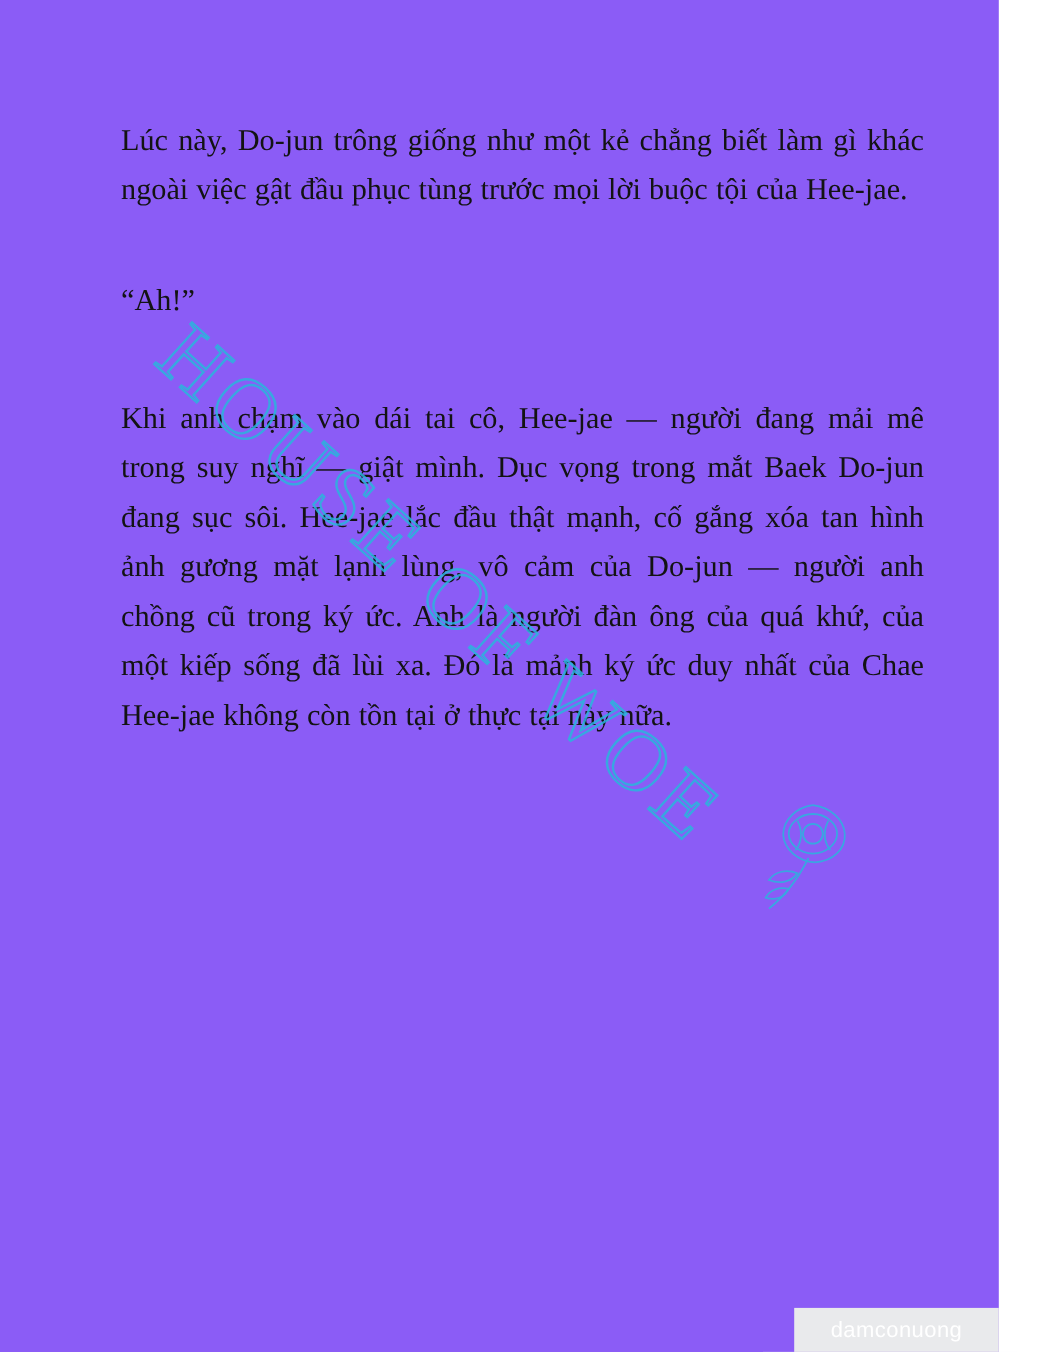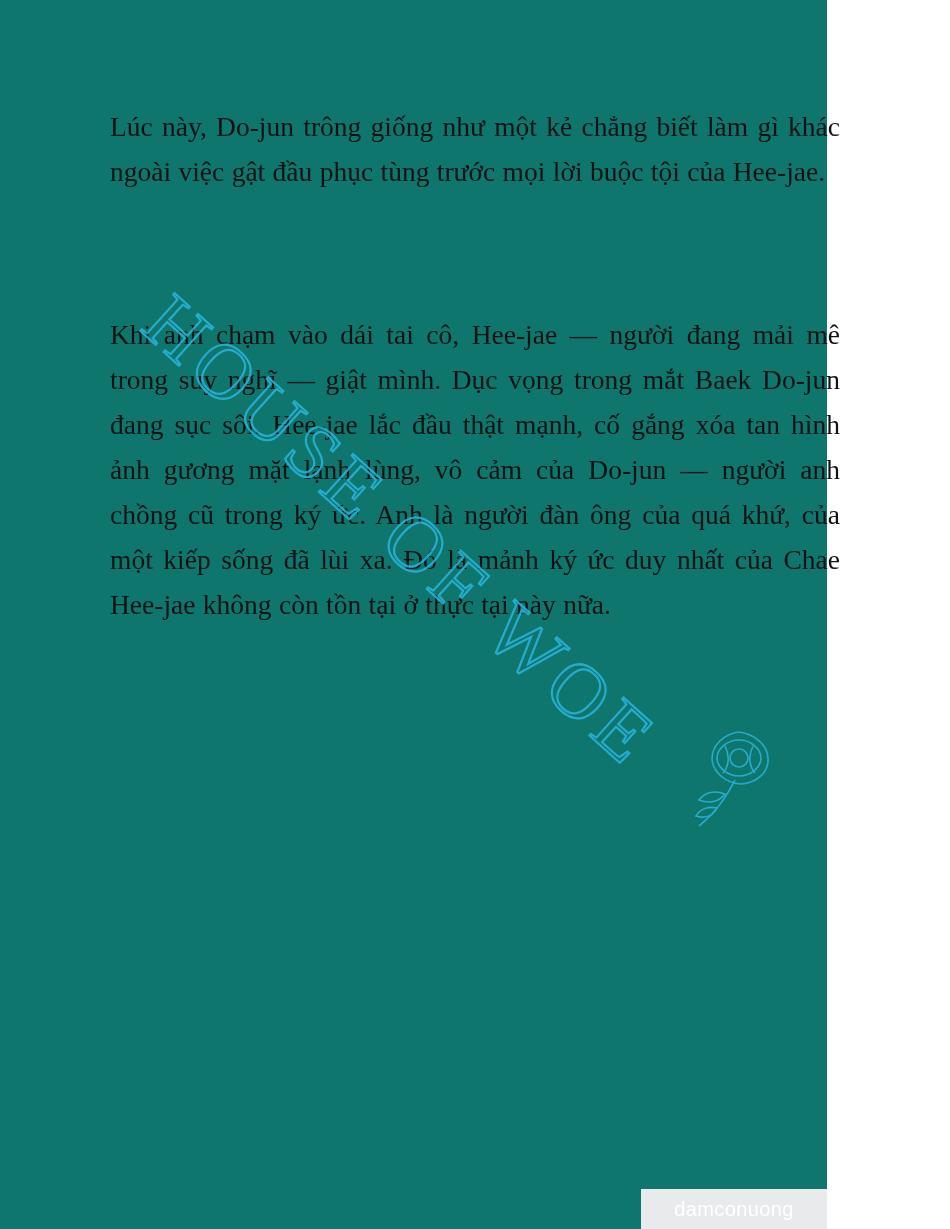--- a/index.html
+++ b/index.html
@@ -13,23 +13,23 @@
     position: relative;
     overflow: hidden;
     font-family: "Liberation Serif", serif;
   }
 
   
   .page {
     position: absolute;
     left: 0;
     top: 0;
-    width: 827px;
+    width: 908px;
     height: 1229px;
-    background: #0f766e;
+    background: #8b5cf6;
   }
 
   .text-column {
     position: absolute;
     left: 110px;
     top: 104px;
     width: 730px;
   }
 
   .para {
@@ -91,20 +91,21 @@
 <body>
 
 <div class="page">
 
   <div class="text-column">
 
     <p class="para">Lúc này, Do-jun trông giống như một kẻ chẳng biết làm gì khác ngoài việc gật đầu phục tùng trước mọi lời buộc tội của Hee-jae.</p>
 
     <div class="gap-md"></div>
 
+    <p class="para">“Ah!”</p>
 
     <div class="gap-lg"></div>
 
     <p class="para">Khi anh chạm vào dái tai cô, Hee-jae — người đang mải mê trong suy nghĩ — giật mình. Dục vọng trong mắt Baek Do-jun đang sục sôi. Hee-jae lắc đầu thật mạnh, cố gắng xóa tan hình ảnh gương mặt lạnh lùng, vô cảm của Do-jun — người anh chồng cũ trong ký ức. Anh là người đàn ông của quá khứ, của một kiếp sống đã lùi xa. Đó là mảnh ký ức duy nhất của Chae Hee-jae không còn tồn tại ở thực tại này nữa.</p>
 
     <div class="gap-lg"></div>
 
 
     <div class="gap-lg"></div>
 

